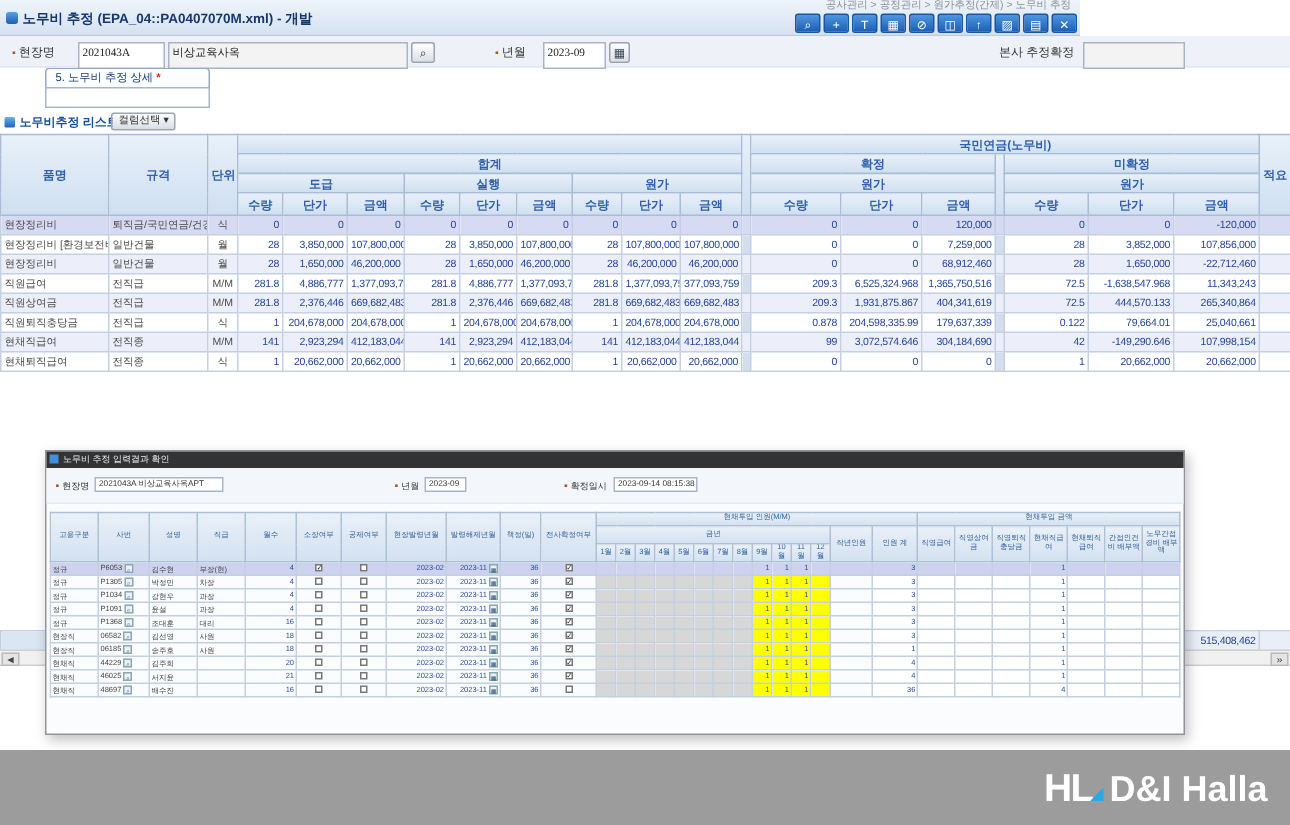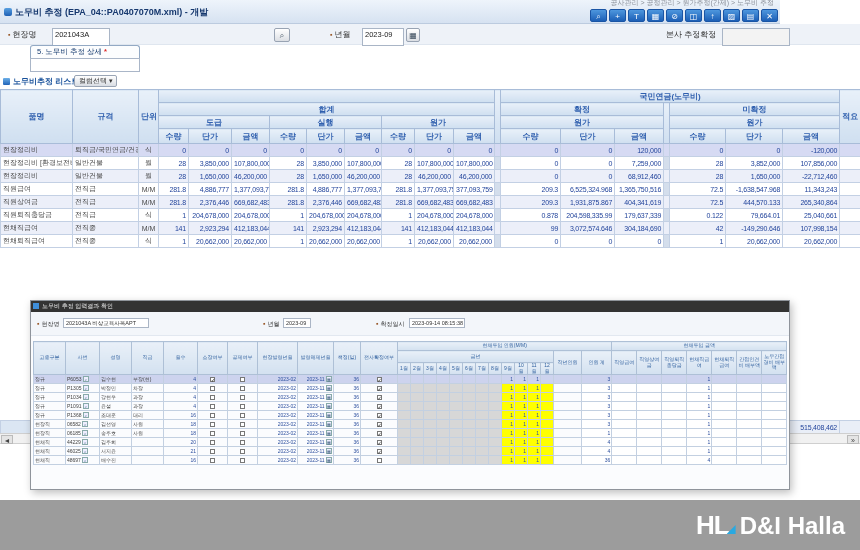--- a/index.html
+++ b/index.html
@@ -1,34 +1,34 @@
 <!DOCTYPE html>
 <html><head>
 <meta charset="utf-8">
 <style>
   html,body{margin:0;padding:0;width:860px;height:550px;overflow:hidden;
     font-family:"Liberation Sans","DejaVu Sans",sans-serif;background:#fff;position:relative;}
   *{box-sizing:border-box;}
   .abs{position:absolute;}
   
-  #titlebar{left:0;top:0;width:780px;height:24px;background:linear-gradient(#eef4fb,#d6e2f1);
+  #titlebar{left:0;top:0;width:720px;height:24px;background:linear-gradient(#eef4fb,#d6e2f1);
     border-bottom:1px solid #bccbdf;}
   #pageTitle{left:4px;top:6px;font-size:9px;font-weight:bold;color:#16386e;white-space:nowrap;}
   #titleIcon{display:inline-block;width:8px;height:8px;background:linear-gradient(#58a0e0,#1d5fb4);
     border-radius:2px;margin-right:3px;vertical-align:-1px;}
   #breadcrumb{right:6px;top:-2px;font-size:7px;color:#8a8f99;white-space:nowrap;}
   #toolbar{right:2px;top:9px;display:flex;gap:2px;}
   .tbtn{width:17px;height:13px;border-radius:2px;background:linear-gradient(#4e97de,#1c5fb6);
     color:#fff;font-size:8px;line-height:13px;text-align:center;border:1px solid #1a55a5;cursor:pointer;}
   
   #formbar{left:0;top:24px;width:860px;height:21px;background:#eef2f8;border-bottom:1px solid #dfe6ef;}
   .flabel{font-size:8px;color:#333;white-space:nowrap;top:5px;}
   .bullet{color:#9a5a2a;margin-right:2px;font-size:7px;}
   .finput{height:18px;top:4px;border:1px solid #a9b5c6;background:#fff;font-size:7.5px;
-    color:#222;padding:0 2px;line-height:12px;white-space:nowrap;overflow:hidden;}
+    color:#222;padding:0 2px;line-height:12px;white-space:nowrap;overflow:hidden;font-family:Liberation Serif, serif;}
   .gray{background:#f3f3f3;}
   .sqbtn{width:16px;height:14px;top:4px;border:1px solid #98a3b3;border-radius:2px;
     background:linear-gradient(#fff,#dcdfe4);font-size:8px;text-align:center;line-height:13px;color:#345;cursor:pointer;}
   
   #tab{left:30px;top:45px;width:110px;height:13px;background:#fcfdfe;border:1px solid #93a9c4;
     border-bottom:none;border-radius:3px 3px 0 0;font-size:7.5px;color:#173c6f;
     line-height:12px;padding-left:6px;cursor:pointer;white-space:nowrap;}
   #tab .req{color:#d22;font-weight:bold;}
   #tabDrop{left:30px;top:58px;width:110px;height:14px;background:#fff;border:1px solid #aab6c8;}
   
@@ -111,20 +111,21 @@
       <div class="tbtn">↑</div>
       <div class="tbtn">▨</div>
       <div class="tbtn">▤</div>
       <div class="tbtn">✕</div>
     </div>
 </div>
 
 <div id="formbar" class="abs">
   <div class="abs flabel" style="left:8px"><span class="bullet">▪</span><span>현장명</span></div>
   <div class="abs finput" style="left:52px;width:58px">2021043A</div>
+  <div class="abs finput gray" style="left:112px;width:160px">비상교육사옥</div>
   <div class="abs sqbtn" style="left:274px">⌕</div>
   <div class="abs flabel" style="left:330px"><span class="bullet">▪</span><span>년월</span></div>
   <div class="abs finput" style="left:362px;width:42px">2023-09</div>
   <div class="abs sqbtn" style="left:406px;width:14px">▦</div>
   <div class="abs flabel" style="left:666px">본사 추정확정</div>
   <div class="abs finput gray" style="left:722px;width:68px"></div>
 </div>
 
 <div id="tab" class="abs"><span>5. 노무비 추정 상세</span> <span class="req">*</span></div>
 <div id="tabDrop" class="abs"></div>

